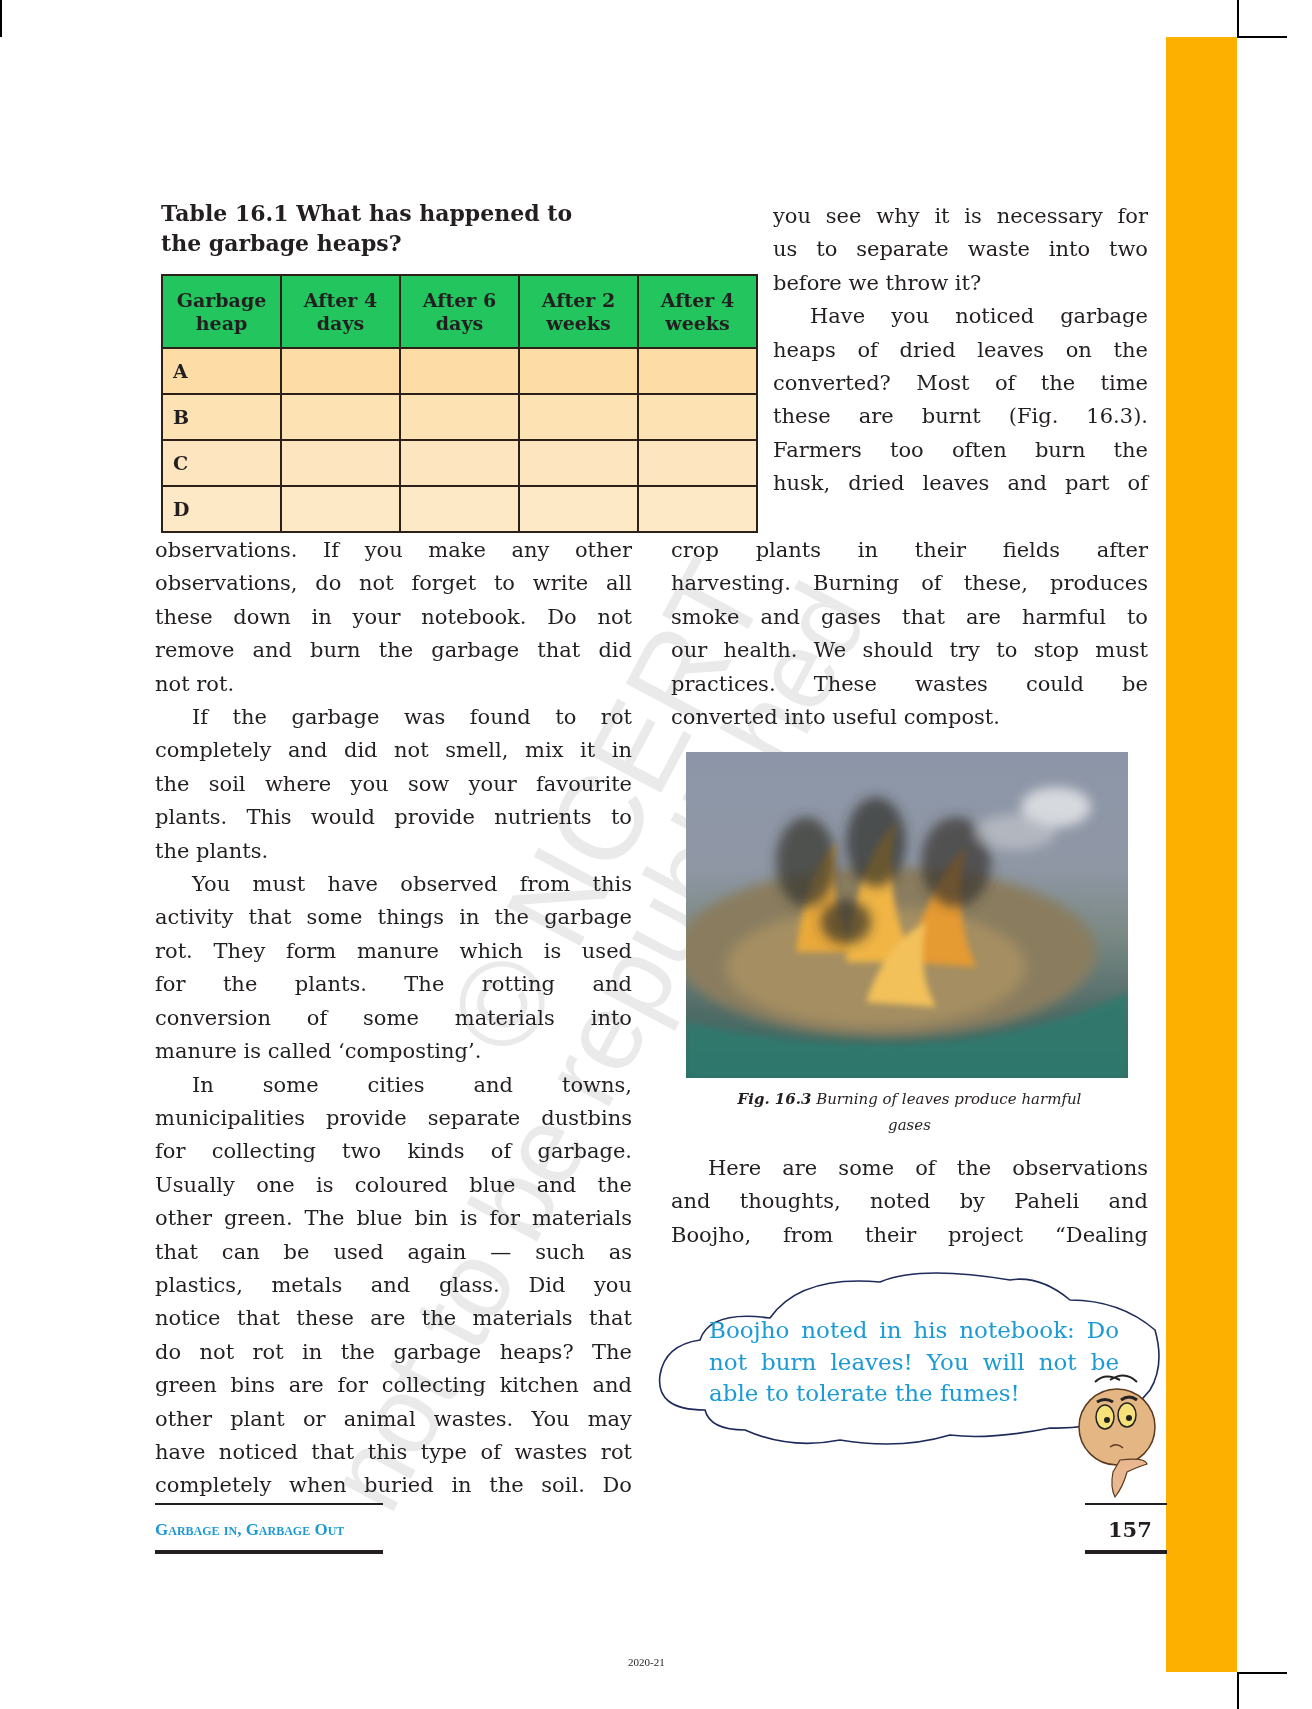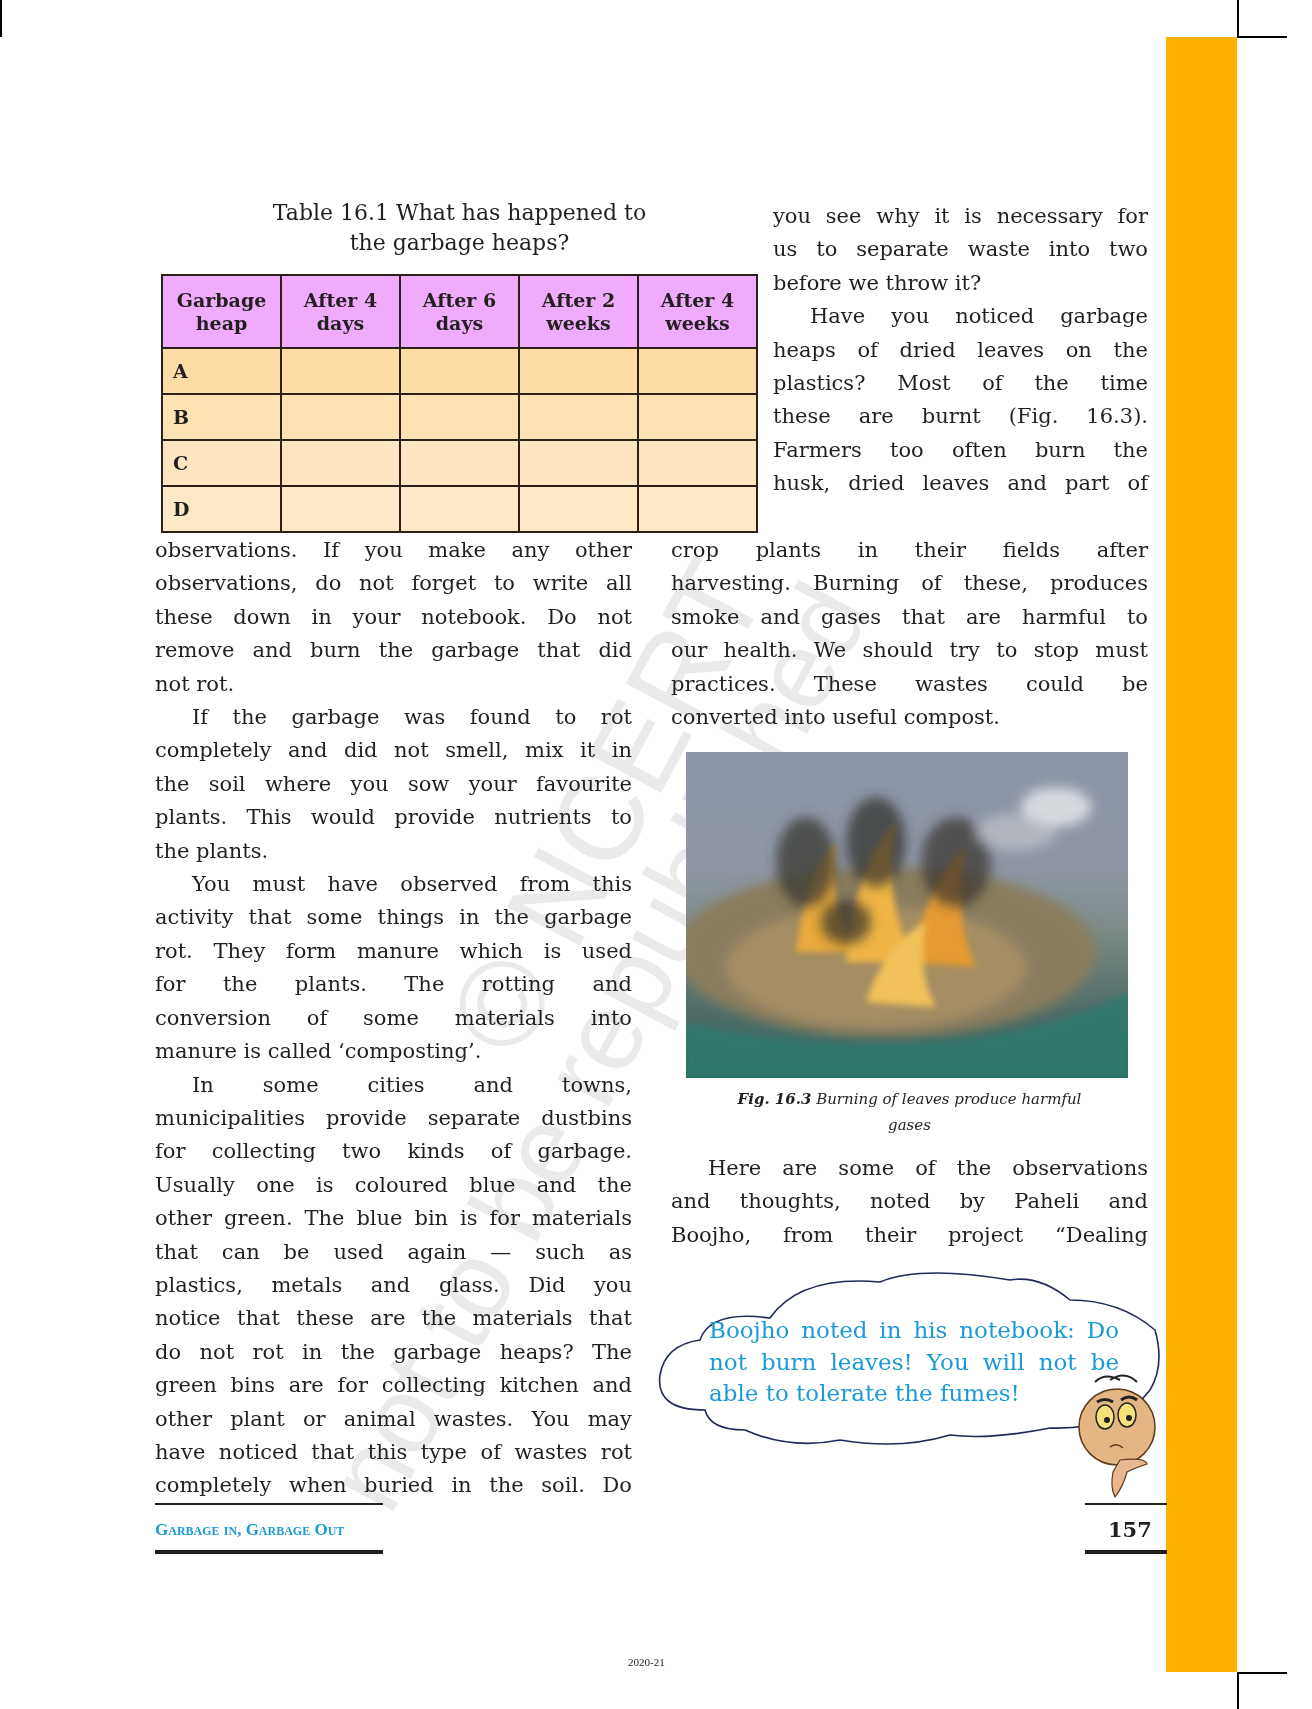--- a/index.html
+++ b/index.html
@@ -1,26 +1,26 @@
 <!DOCTYPE html>
 <html><head>
 <meta charset="utf-8">
 <style>
   html, body { margin:0; padding:0; }
   body { width:1312px; height:1709px; position:relative; background:#ffffff; overflow:hidden;
          font-family:"DejaVu Serif", serif; color:#231f20; }
   .abs { position:absolute; }
   .crop { position:absolute; background:#000; }
   .orange-bar { position:absolute; left:1166px; top:37px; width:71px; height:1635px; background:#fdb000; }
-  .table-title { position:absolute; left:161px; width:597px; top:198px; text-align:center;
-                 font-weight:normal; font-size:22px; line-height:30px; }
+  .table-title { position:absolute; left:161px; width:597px; top:198px; text-align:left;
+                 font-weight:bold; font-size:22px; line-height:30px; }
   table.obs { position:absolute; left:161px; top:274px; width:597px; border-collapse:collapse;
               font-size:19px; font-weight:bold; table-layout:fixed; }
   table.obs th, table.obs td { border:2px solid #2b2118; padding:0; }
-  table.obs th { background:#f0abfc; height:71px; text-align:center; line-height:23px; font-weight:bold; }
+  table.obs th { background:#22c55e; height:71px; text-align:center; line-height:23px; font-weight:bold; }
   table.obs td { height:44px; text-align:left; padding-left:10px; }
   table.obs tr.r0 td { background:#fddca6; }
   table.obs tr.r1 td { background:#fde2b4; }
   table.obs tr.r2 td { background:#fde6bf; }
   table.obs tr.r3 td { background:#fde9c6; }
   .col { position:absolute; font-size:21px; line-height:33.4px; text-align:justify; }
   .col .line { display:block; text-align:justify; text-align-last:justify; white-space:nowrap; }
   .col .last { text-align-last:left; }
   .photo { position:absolute; left:686px; top:752px; width:442px; height:326px; overflow:hidden;
            background:linear-gradient(180deg,#8d96a8 0%,#8f97a5 35%,#7c8a86 55%,#4f6b66 80%,#2f6a62 100%); }
@@ -100,21 +100,21 @@
     </tr>
   </tbody>
 </table>
 
 <div class="col" style="left:773px;top:200px;width:375px;">
   <span class="line">you see why it is necessary for</span>
   <span class="line">us to separate waste into two</span>
   <span class="line last">before we throw it?</span>
   <span class="line" style="padding-left:37px;">Have you noticed garbage</span>
   <span class="line">heaps of dried leaves on the</span>
-  <span class="line">plastics? Most of the time</span>
+  <span class="line">converted? Most of the time</span>
   <span class="line">these are burnt (Fig. 16.3).</span>
   <span class="line">Farmers too often burn the</span>
   <span class="line">husk, dried leaves and part of</span>
 </div>
 
 <div class="col" style="left:671px;top:534px;width:477px;">
   <span class="line">crop plants in their fields after</span>
   <span class="line">harvesting. Burning of these, produces</span>
   <span class="line">smoke and gases that are harmful to</span>
   <span class="line">our health. We should try to stop must</span>

